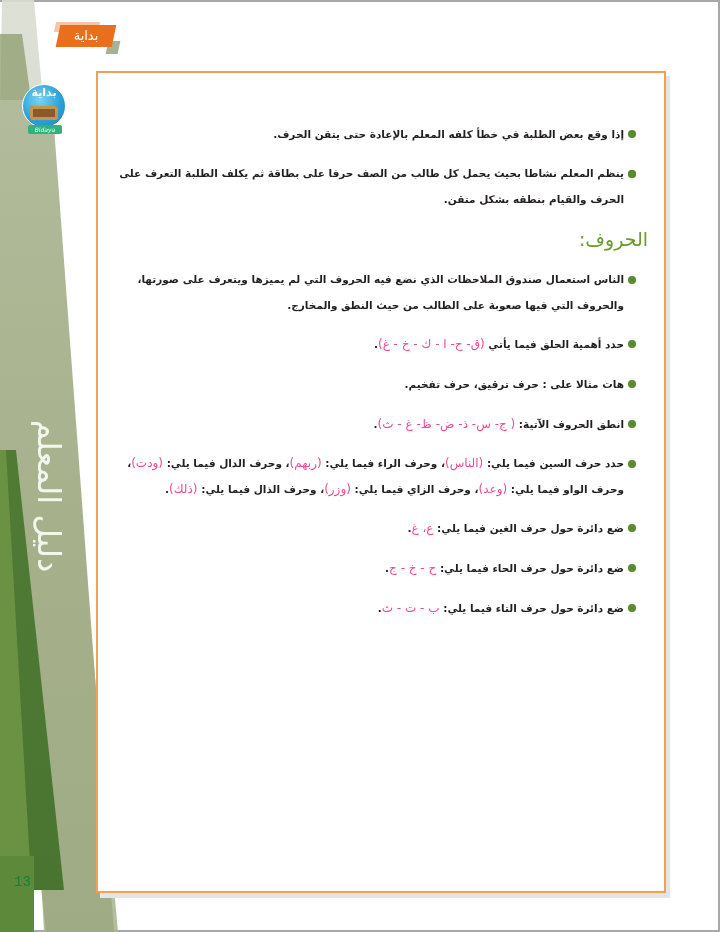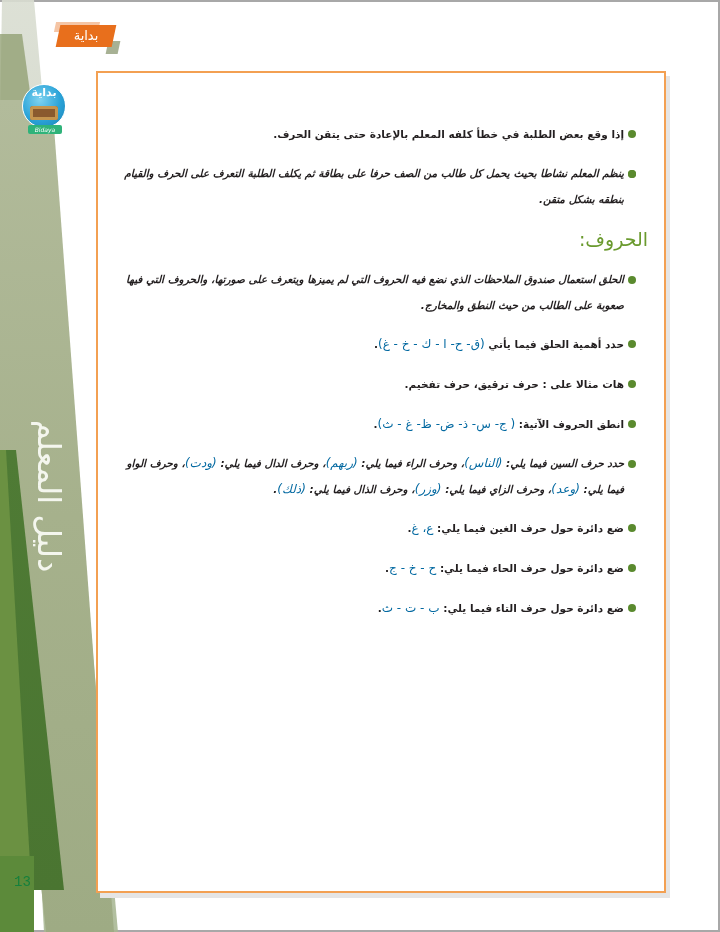--- a/index.html
+++ b/index.html
@@ -108,26 +108,26 @@
     background: #ffffff; border: 2px solid #f3a052;
   }
 
   .content {
     position: absolute; left: 100px; top: 108px; width: 548px;
     direction: rtl; text-align: right;
     font-family: "DejaVu Sans", sans-serif; font-size: 10.5px; font-weight: bold;
     color: #231f20;
   }
   .item { position: relative; padding-right: 12px; line-height: 28px; margin: 12px; }
-  .item.multi { line-height: 26px; font-style: italic; }
+  .item.multi { line-height: 26px; }
   .bullet {
     position: absolute; right: 0; top: 10px; width: 8px; height: 8px; border-radius: 50%;
     background: #5a8a2e;
   }
-  .hl { color: #0369a1; font-weight: normal; font-size: 12px; }
+  .hl { color: #ec4899; font-weight: normal; font-size: 12px; }
   .section-title {
     color: #6a9a2e; font-size: 19px; font-weight: normal; line-height: 30px; margin-top: 2px;
     padding-right: 0;
   }
 </style>
 </head>
 <body>
 
 <div class="page-frame"></div>
 
@@ -166,21 +166,21 @@
       <span class="bullet"></span>
       <span>ينظم المعلم نشاطا بحيث يحمل كل طالب من الصف حرفا على بطاقة ثم يكلف الطلبة التعرف على الحرف والقيام بنطقه بشكل متقن.</span>
     </div>
   </div>
 
   <div class="section-title">الحروف:</div>
 
   <div>
     <div class="item multi">
       <span class="bullet"></span>
-      <span>الحلق استعمال صندوق الملاحظات الذي نضع فيه الحروف التي لم يميزها ويتعرف على صورتها، والحروف التي فيها صعوبة على الطالب من حيث النطق والمخارج.</span>
+      <span>الناس استعمال صندوق الملاحظات الذي نضع فيه الحروف التي لم يميزها ويتعرف على صورتها، والحروف التي فيها صعوبة على الطالب من حيث النطق والمخارج.</span>
     </div>
     <div class="item">
       <span class="bullet"></span>
       <span>حدد أهمية الحلق فيما يأتي </span><span class="hl">(ق- ح- ا - ك - خ - غ)</span><span>.</span>
     </div>
     <div class="item">
       <span class="bullet"></span>
       <span>هات مثالا على : حرف ترقيق، حرف تفخيم.</span>
     </div>
     <div class="item">

